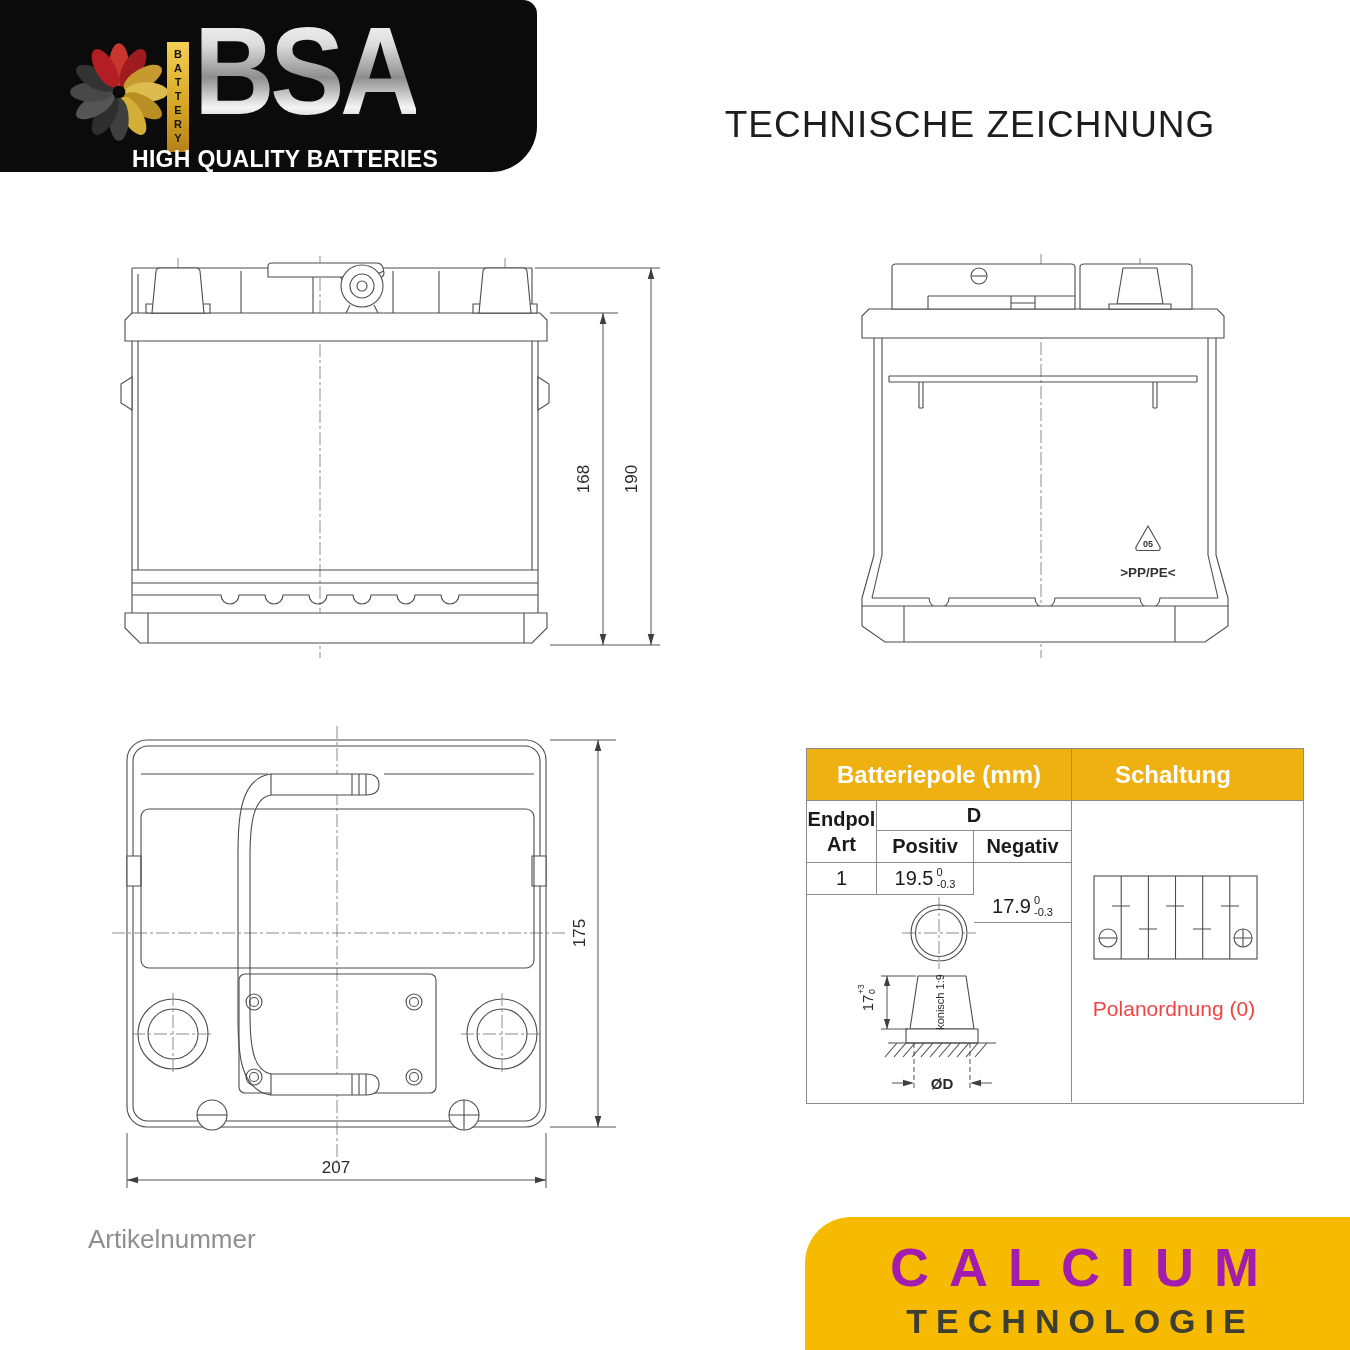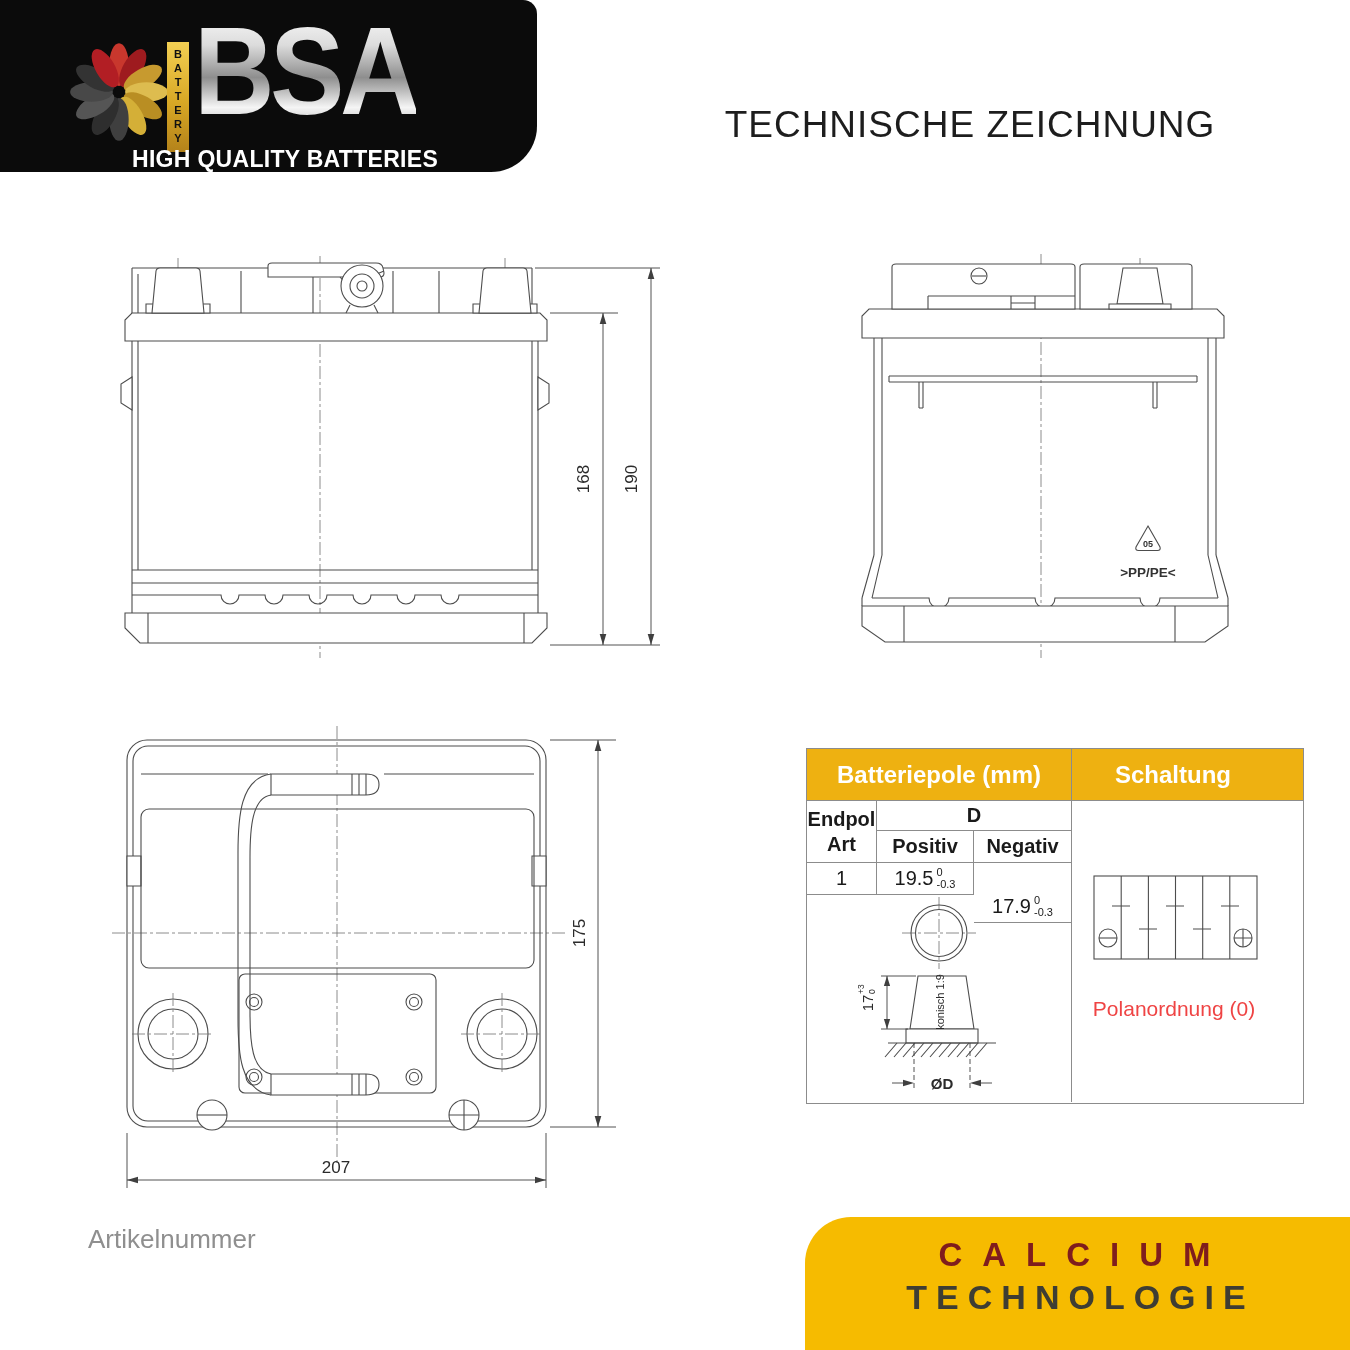--- a/index.html
+++ b/index.html
@@ -48,21 +48,21 @@
   .tolstack{display:inline-flex;flex-direction:column;align-items:flex-start;margin-left:3px;
       line-height:1.05;}
   .tolstack i{font-style:normal;font-size:11px;color:#1a1a1a;}
   .pt-cap{position:absolute;left:264px;top:248px;width:206px;text-align:center;font-size:21px;
       color:#ef4444;}
   
   .art-label{position:absolute;left:88px;top:1224px;font-size:26px;color:#8f8f8f;}
   .art-num{position:absolute;left:85px;top:1250px;font-size:48px;color:#6a6a6a;letter-spacing:1px;}
   .techbox{position:absolute;left:805px;top:1217px;width:545px;height:133px;background:#F6BB00;
       border-top-left-radius:46px;}
-  .tech1{margin-top:19px;text-align:center;color:#7f1d1d;font-weight:700;font-size:33px;
+  .tech1{margin-top:19px;text-align:center;color:#a21caf;font-weight:700;font-size:54px;
       letter-spacing:20px;padding-left:14px;}
   .tech2{text-align:center;color:#3E3D33;font-size:34px;letter-spacing:9px;margin-top:4px;
       padding-left:6px;font-weight:bold;}
 </style>
 </head>
 <body>
 
 <div id="canvas">
 
   <div class="logo">

